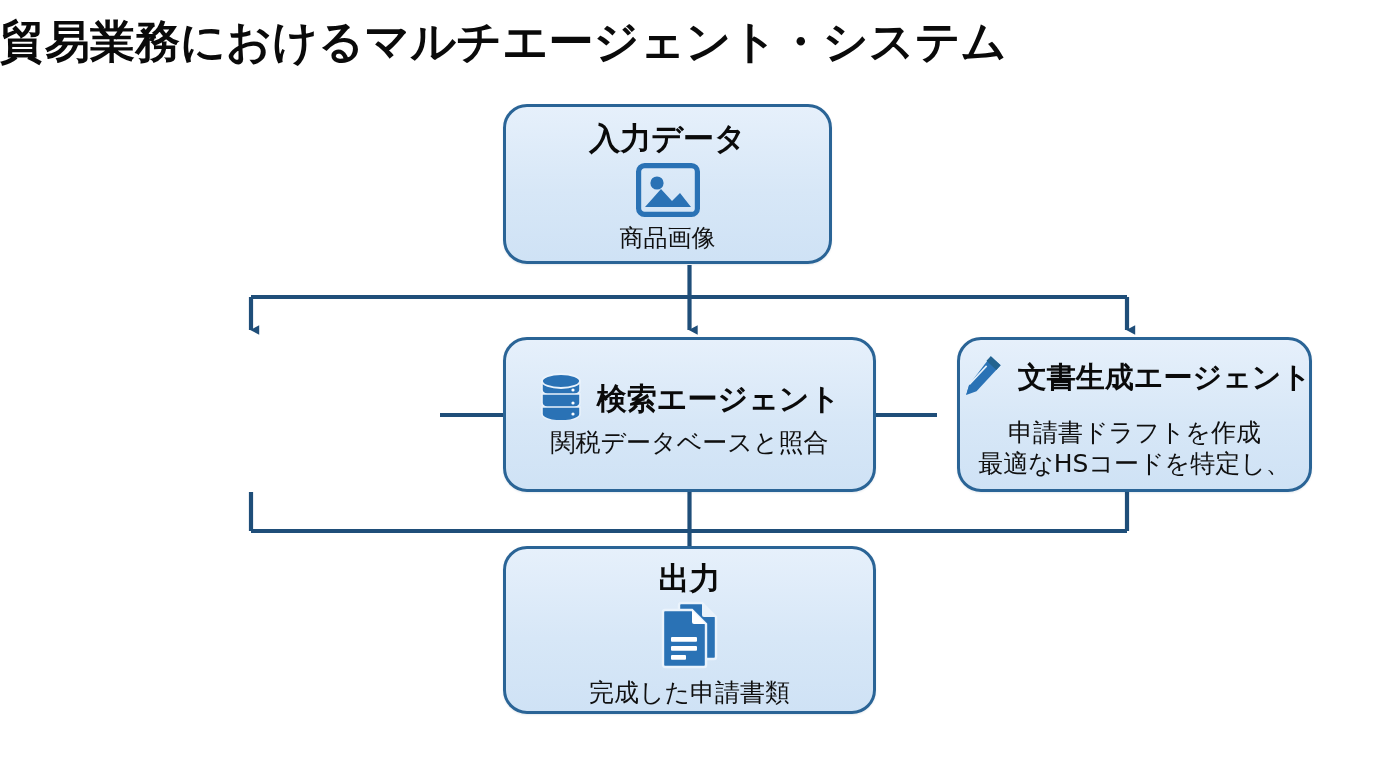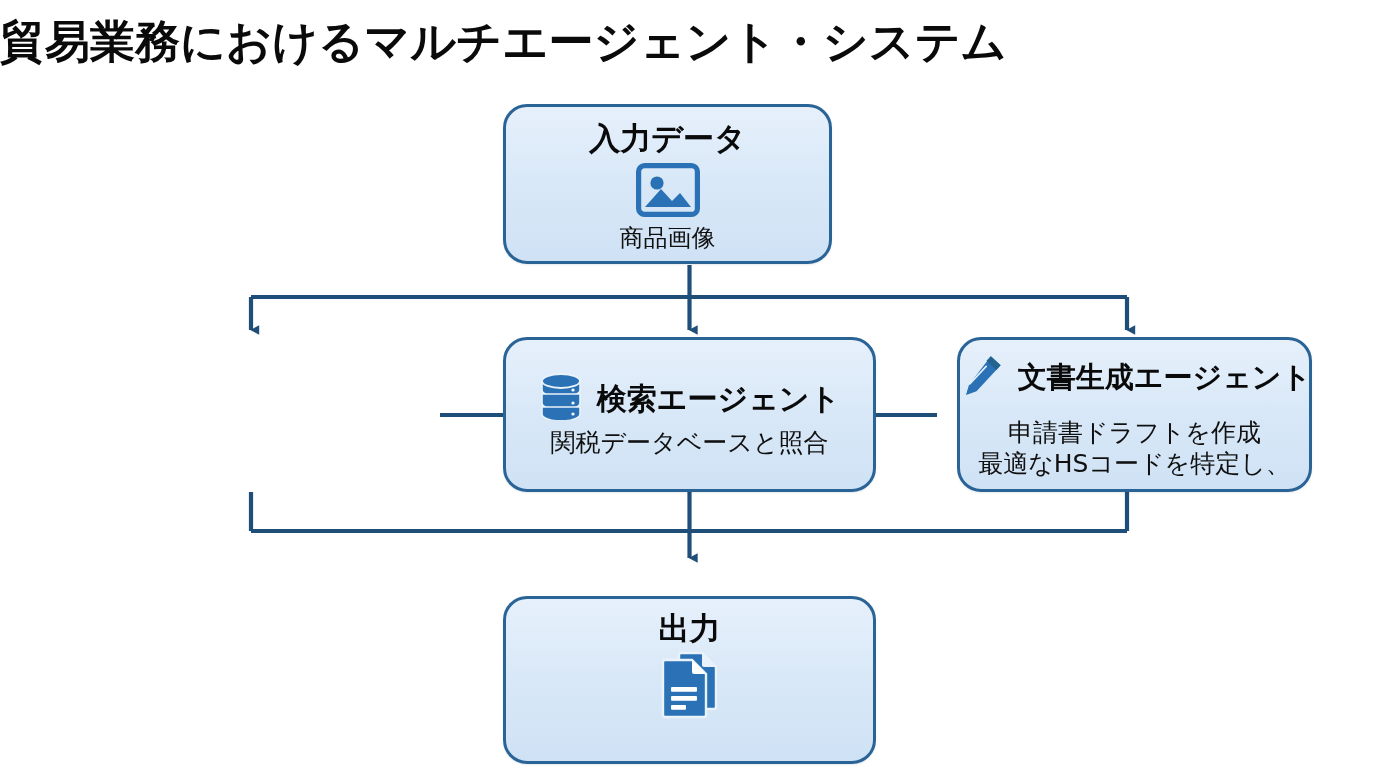--- a/index.html
+++ b/index.html
@@ -130,21 +130,21 @@
     margin-top: 2px;
   }
   #node-agent-1 .agent-head { gap: 14px; }
   .agent .node-desc { margin-top: 14px; }
   #node-agent-1 .node-desc { margin-top: 4px; }
   #node-agent-2 .node-title { font-size: 29px; }
 
   
   #node-output {
     left: 503px;
-    top: 596px;
+    top: 546px;
     width: 373px;
     height: 168px;
     padding-top: 12px;
   }
   #node-output .node-title { font-size: 31px; }
   #node-output .out-icon { margin-top: 4px; }
   #node-output .node-caption { margin-top: 4px; font-size: 25px; }
 
   .icon { display: block; }
 </style>
@@ -253,15 +253,16 @@
         <path d="M22 4 H43 L57 18 V58 a2,2 0 0 1 -2,2 H22 a2,2 0 0 1 -2,-2 V6 a2,2 0 0 1 2,-2 Z" fill="#2a72b5" stroke="#eaf3fc" stroke-width="2.4"></path>
         <path d="M43 4 L57 18 H45 a2,2 0 0 1 -2,-2 Z" fill="#e9f2fb"></path>
 
         <path d="M6 11 H33 L47 25 V66 a2,2 0 0 1 -2,2 H6 a2,2 0 0 1 -2,-2 V13 a2,2 0 0 1 2,-2 Z" fill="#2a72b5" stroke="#eaf3fc" stroke-width="2.4"></path>
         <path d="M33 11 L47 25 H35 a2,2 0 0 1 -2,-2 Z" fill="#ffffff"></path>
         <rect x="12" y="38" width="26" height="4.8" rx="1" fill="#ffffff"></rect>
         <rect x="12" y="47" width="26" height="4.8" rx="1" fill="#ffffff"></rect>
         <rect x="12" y="56" width="15" height="4.8" rx="1" fill="#ffffff"></rect>
       </svg>
     </span>
+    <div class="node-caption">完成した申請書類</div>
   </div>
 
 </div>
 
 </body></html>

